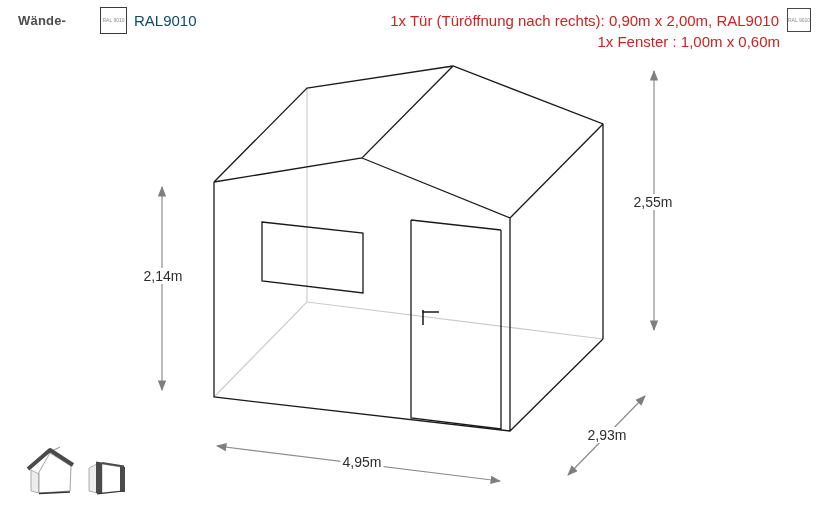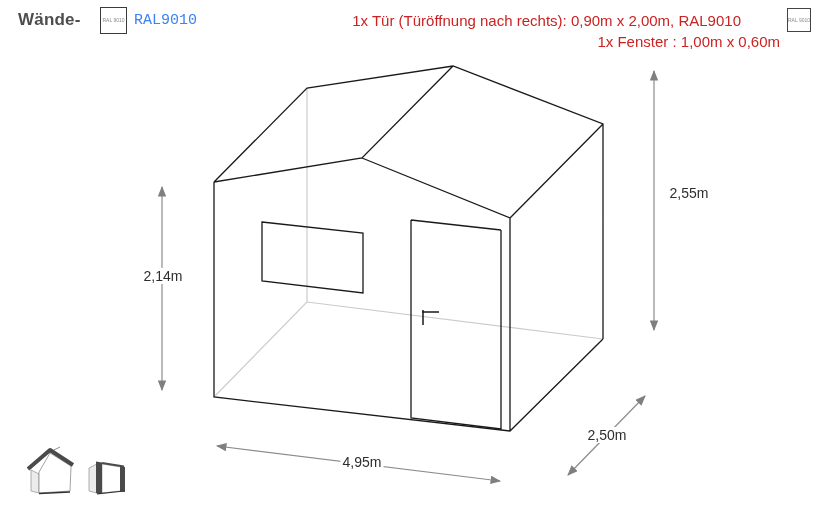--- a/index.html
+++ b/index.html
@@ -5,44 +5,44 @@
   html,body{margin:0;padding:0;}
   body{
     width:816px;height:520px;position:relative;overflow:hidden;
     background:#ffffff;
     font-family:"Liberation Sans", sans-serif;
   }
   
   .legend{position:absolute;left:18px;top:6px;}
   .legend-row{display:flex;align-items:center;height:28px;margin-bottom:7px;}
   .legend-label{
-    width:82px;font-size:17px;font-weight:bold;color:#4d4d4d;letter-spacing:.2px;
+    width:82px;font-size:13px;font-weight:bold;color:#4d4d4d;letter-spacing:.2px;
   }
   .swatch{
     width:25px;height:25px;border:1px solid #3a3a3a;box-sizing:content-box;
     display:flex;align-items:center;justify-content:center;flex:0 0 auto;
   }
   .swatch-text{font-size:5px;line-height:1;white-space:nowrap;overflow:hidden;}
-  .ral{font-size:15px;color:#3b82f6;margin-left:7px;font-family:Liberation Mono, monospace;}
+  .ral{font-size:15px;color:#0c4a6e;margin-left:7px;}
   
-  .ann{position:absolute;display:flex;align-items:center;gap:38px;}
+  .ann{position:absolute;display:flex;align-items:center;}
   .ann-door{top:8px;right:5px;}
   .ann-window{top:33px;right:36px;}
   .ann-text{font-size:15px;color:#cc2222;white-space:nowrap;}
   .ann .swatch{width:22px;height:22px;margin-left:8px;border-color:#444;}
   
   .drawing{position:absolute;left:0;top:0;width:816px;height:520px;}
   
   .dim{
     position:absolute;transform:translate(-50%,-50%);
     font-size:14px;color:#2e2e2e;background:#ffffff;
     padding:0 2px;line-height:1.15;white-space:nowrap;
   }
   .dim-wall{left:163px;top:276px;}
-  .dim-ridge{left:653px;top:193px;margin-left:36px;}
+  .dim-ridge{left:653px;top:202px;}
   .dim-width{left:362px;top:462px;}
   .dim-depth{left:607px;top:435px;}
 </style>
 </head>
 <body>
 
 <div class="legend">
   <div class="legend-row">
     <span class="legend-label">Wände-</span>
     <span class="swatch" style="background:#ffffff;color:#8a8a8a;">
@@ -100,13 +100,13 @@
     <polygon points="96,461.5 102,462.5 102,494 96,493" fill="#4a4a4a"></polygon>
     <line x1="102" y1="463" x2="124" y2="466.5" stroke="#4a4a4a" stroke-width="2.2"></line>
     <polygon points="120,466 125,467 125,492 120,491.5" fill="#4a4a4a"></polygon>
     <path d="M97,493.8 L124,491" stroke="#333333" stroke-width="1.2" fill="none"></path>
   </g>
 </svg>
 
 <span class="dim dim-wall">2,14m</span>
 <span class="dim dim-ridge">2,55m</span>
 <span class="dim dim-width">4,95m</span>
-<span class="dim dim-depth">2,50m</span>
+<span class="dim dim-depth">2,93m</span>
 
 </body></html>

